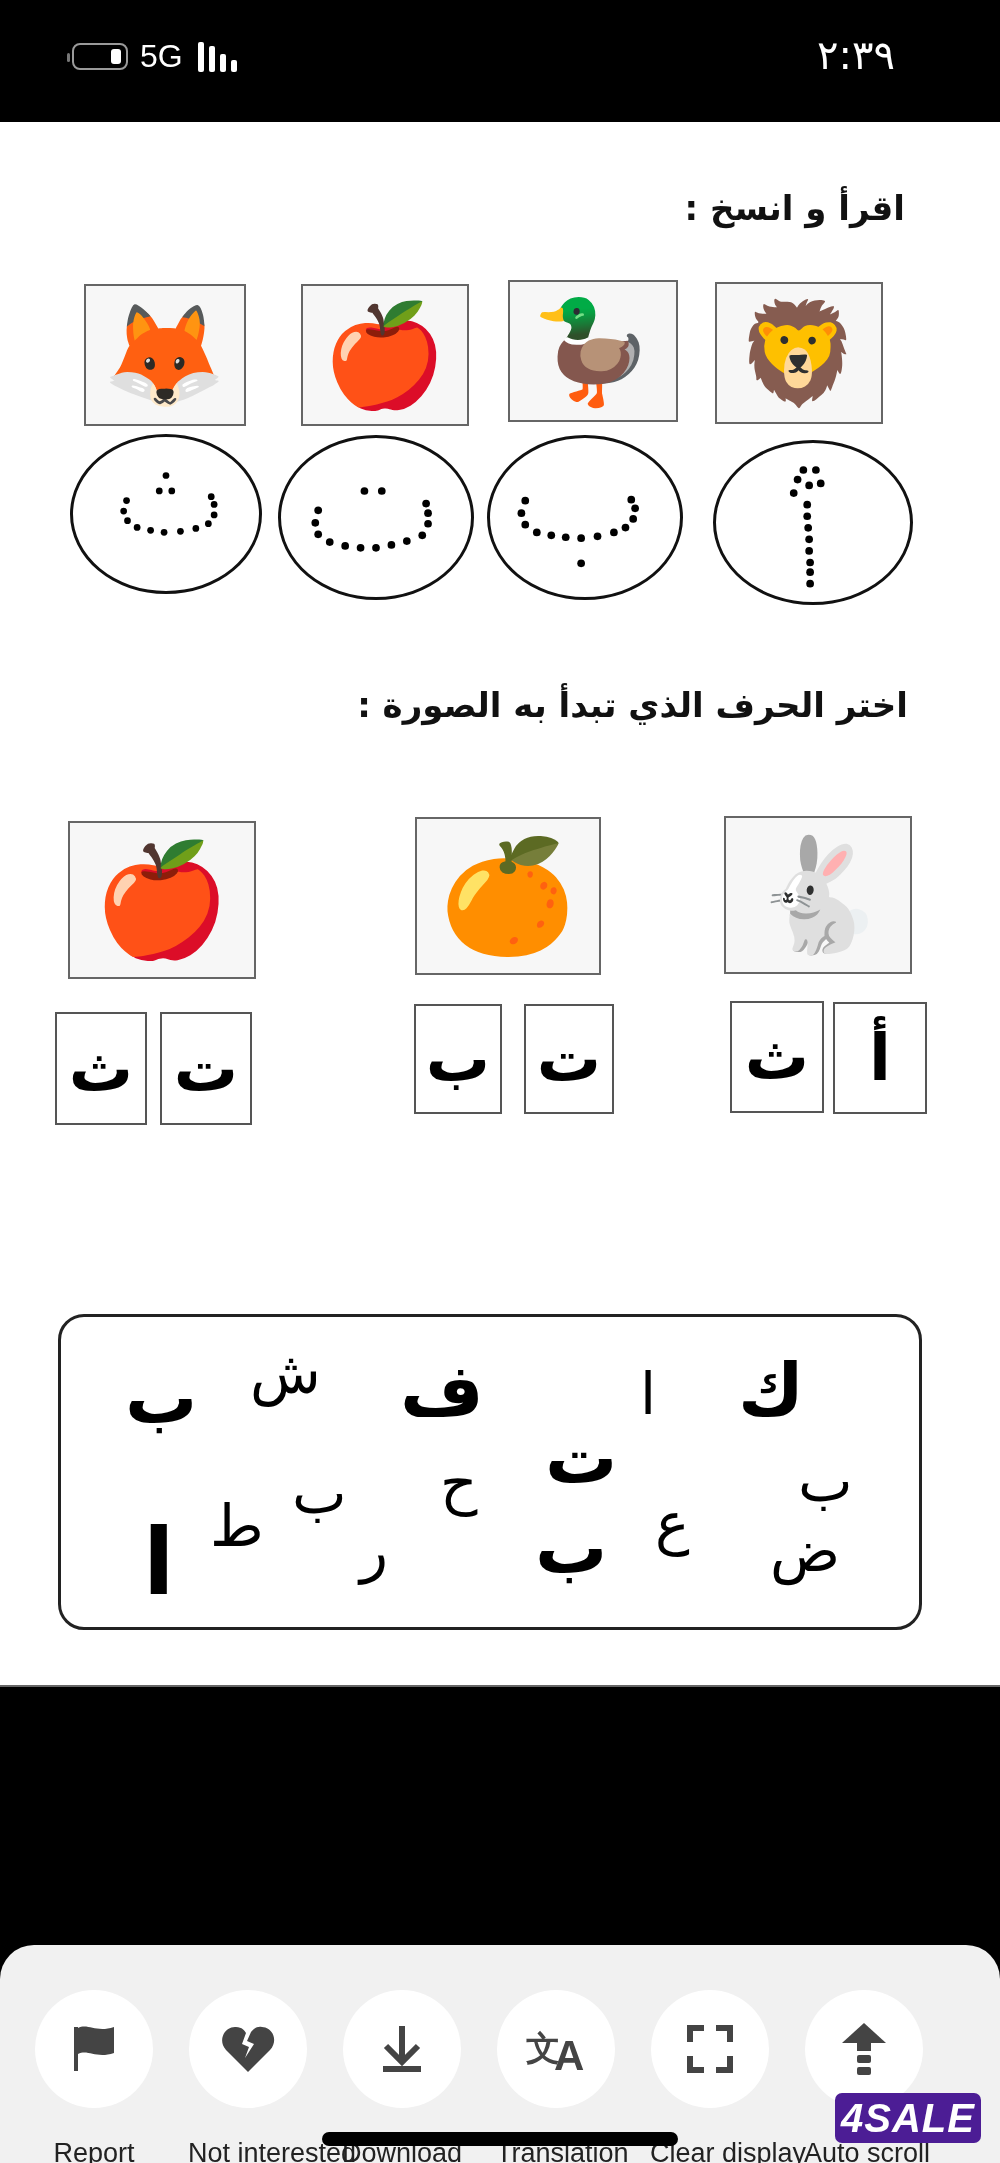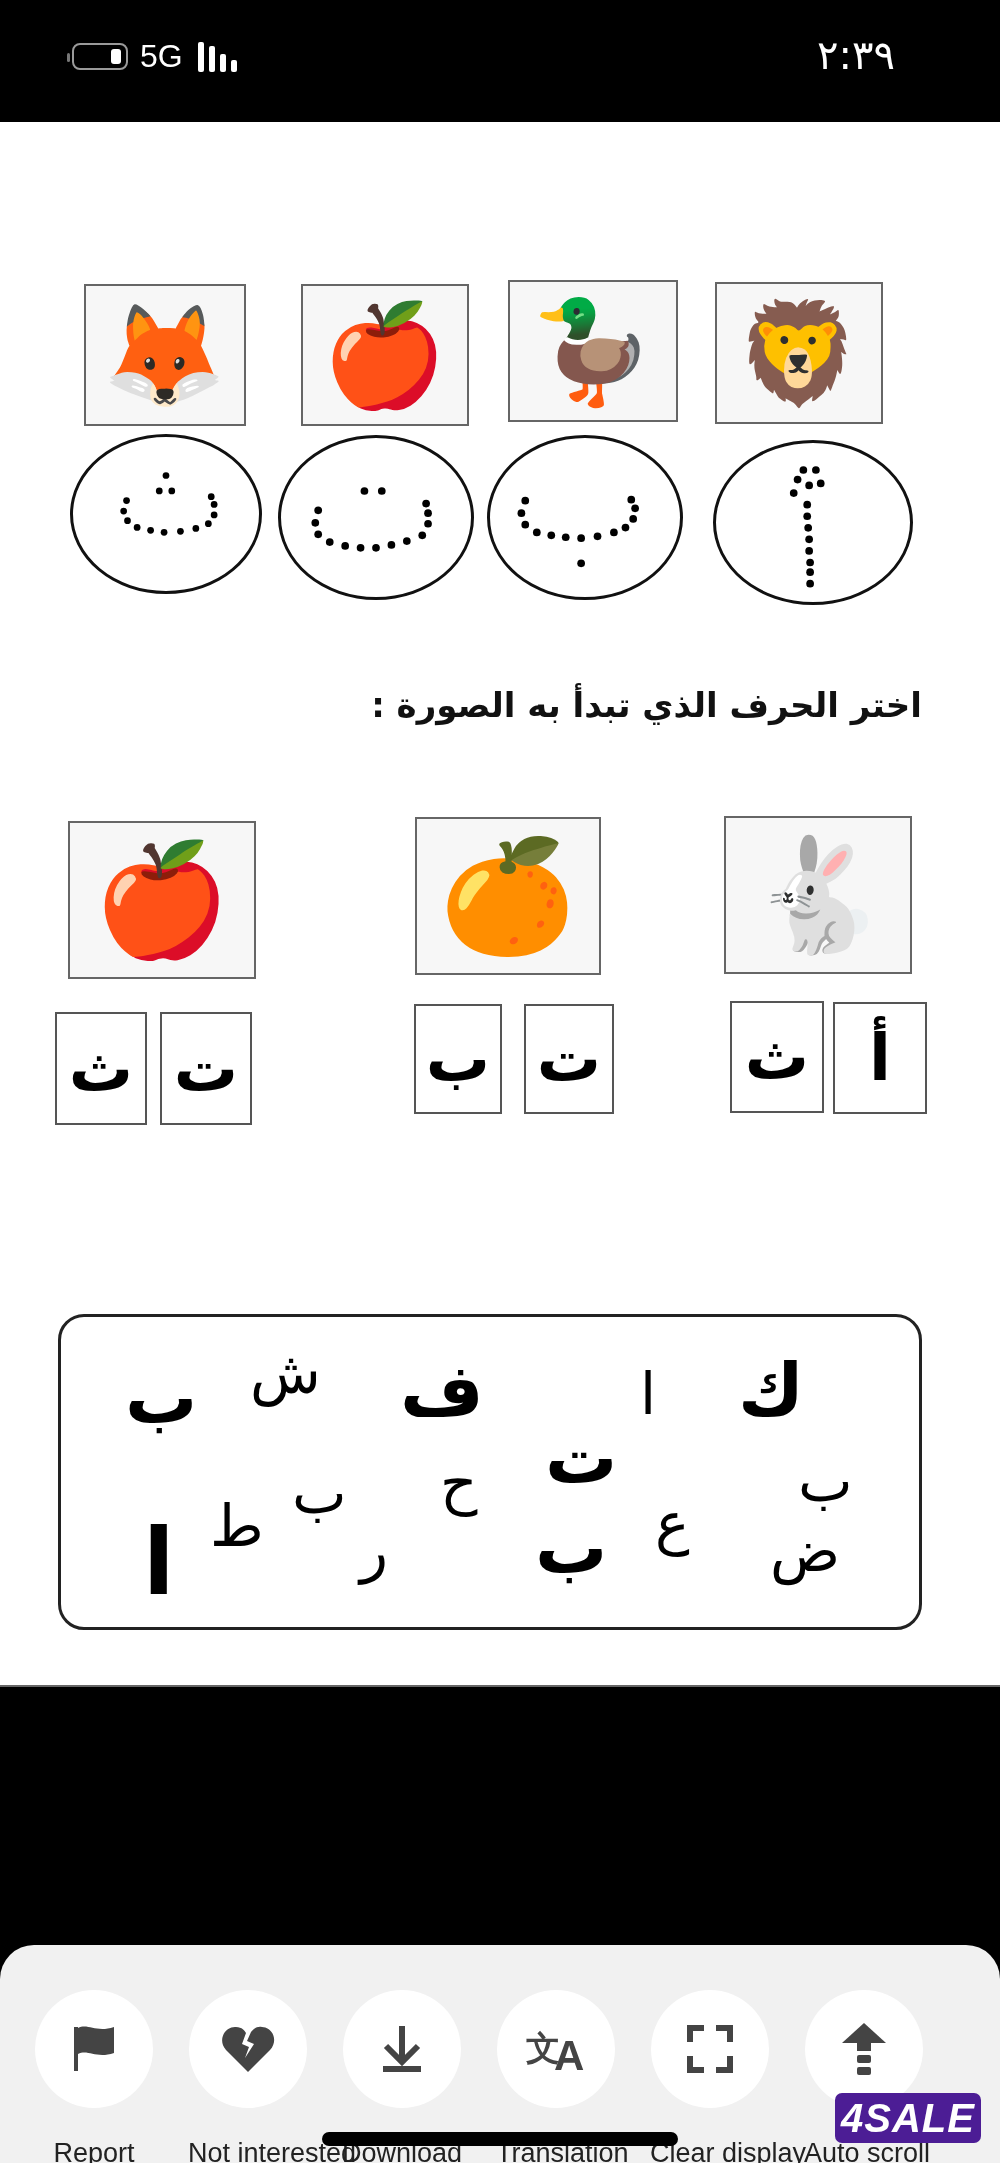--- a/index.html
+++ b/index.html
@@ -46,20 +46,21 @@
     <span style="height:30px"></span>
       <span style="height:26px"></span>
       <span style="height:18px"></span>
       <span style="height:12px"></span>
   </div>
   <div class="clock">٢:٣٩</div>
 </div>
 
 <div class="sheet">
 
+  <div class="title" style="right:95px; top:66px;">اقرأ و انسخ :</div>
 
   <div class="pic" style="left:84px; top:162px; width:162px; height:142px;">
     <span style="font-size:100px;">🦊</span>
   </div>
   <div class="pic" style="left:301px; top:162px; width:168px; height:142px;">
     <span style="font-size:100px;">🍎</span>
   </div>
   <div class="pic" style="left:508px; top:158px; width:170px; height:142px;">
     <span style="font-size:100px;">🦆</span>
   </div>
@@ -143,21 +144,21 @@
           <circle cx="95" cy="88" r="4"></circle>
           <circle cx="96" cy="100" r="4"></circle>
           <circle cx="96" cy="112" r="4"></circle>
           <circle cx="97" cy="124" r="4"></circle>
           <circle cx="97" cy="134" r="4"></circle>
           <circle cx="97" cy="146" r="4"></circle>
     </g>
       </svg>
   </div>
 
-  <div class="title" style="right:78px; top:563px;">اختر الحرف الذي تبدأ به الصورة :</div>
+  <div class="title" style="right:92px; top:563px;">اختر الحرف الذي تبدأ به الصورة :</div>
 
   <div class="pic" style="left:68px; top:699px; width:188px; height:158px;">
     <span style="font-size:110px;">🍎</span>
   </div>
   <div class="pic" style="left:415px; top:695px; width:186px; height:158px;">
     <span style="font-size:110px;">🍊</span>
   </div>
   <div class="pic" style="left:724px; top:694px; width:188px; height:158px;">
     <span style="font-size:110px;">🐇</span>
   </div>

